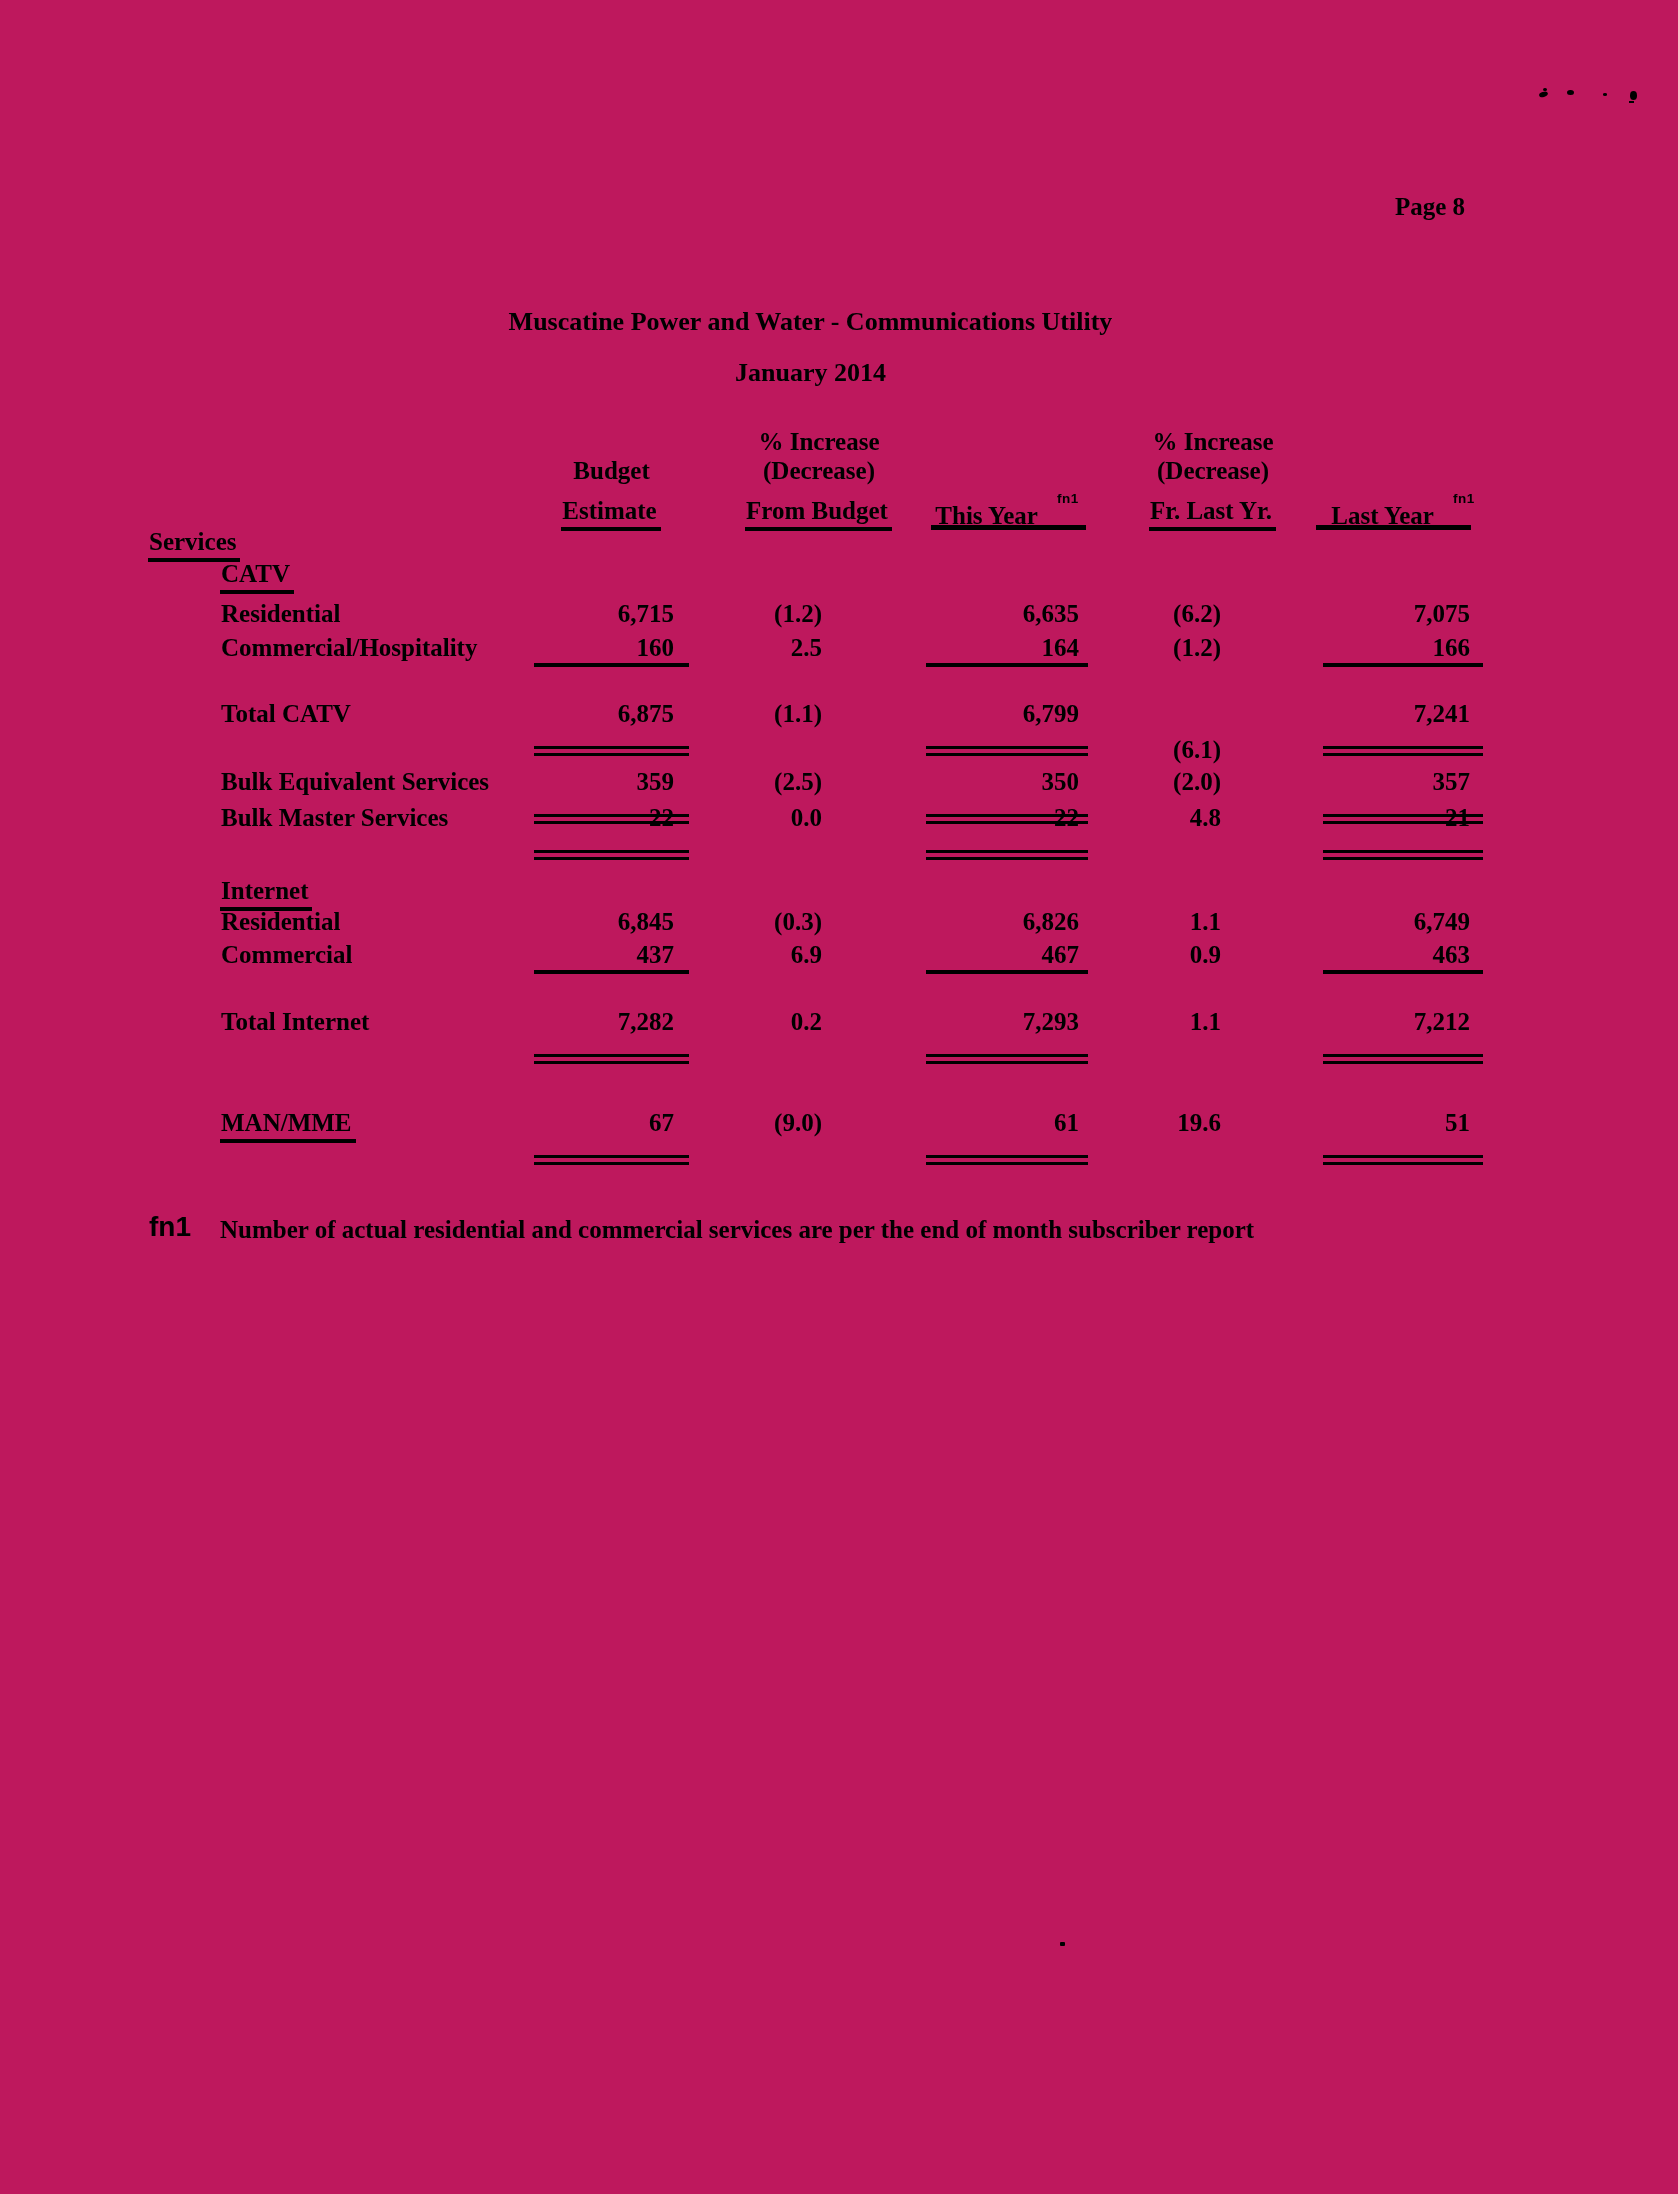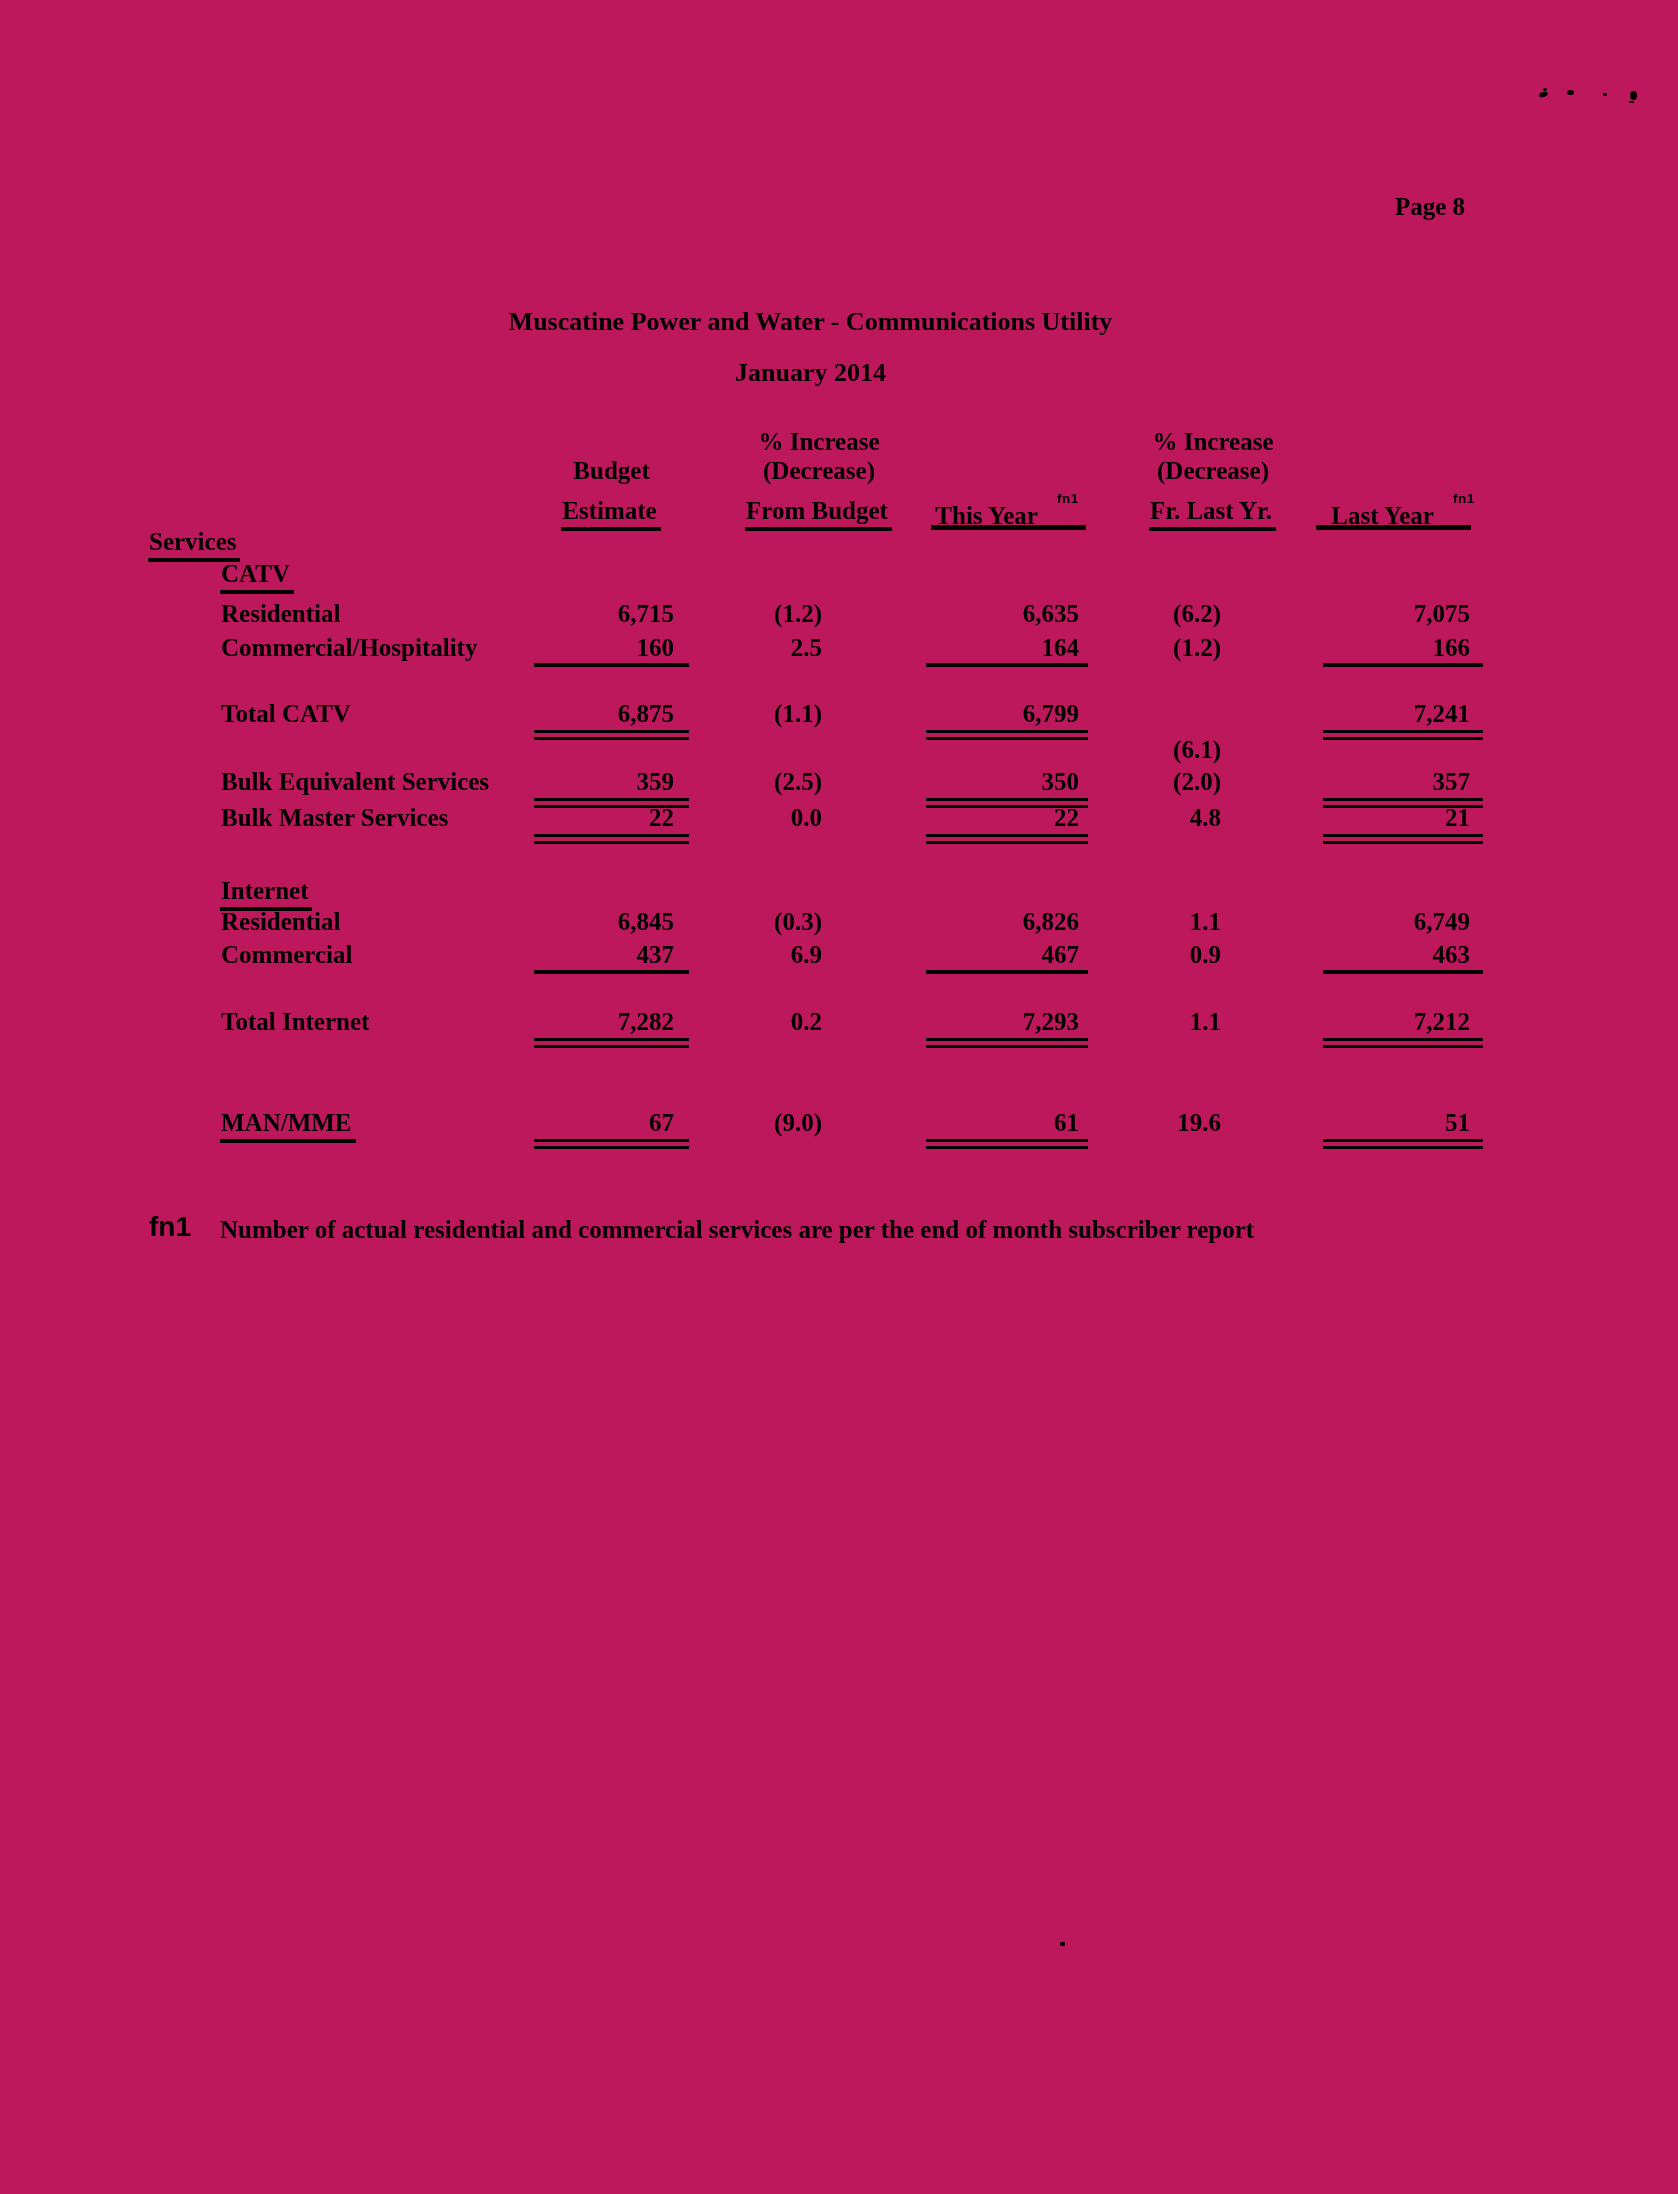--- a/index.html
+++ b/index.html
@@ -29,21 +29,21 @@
   .c5 { left: 1323px; width: 160px; text-align: right; padding-right: 13px; }
 
   
   .hb1 { left: 534px; width: 155px; text-align: center; }
   .hb2 { left: 744px; width: 150px; text-align: center; }
   .hb3 { left: 926px; width: 162px; text-align: center; }
   .hb4 { left: 1138px; width: 150px; text-align: center; }
   .hb5 { left: 1323px; width: 160px; text-align: center; }
 
   .u  { border-bottom: 4.5px solid #000; padding-bottom: 1px; }
-  .uu { border-bottom: 10.5px double #000; padding-bottom: 2px; }
+  .uu { border-bottom: 10.5px double #000; padding-bottom: 18px; }
 
   .lu { display: inline-block; border-bottom: 4.5px solid #000; padding: 0 4px 1.5px 1px; margin-left: -1px; }
 
   .hrule { position: absolute; background: #000; height: 5px; }
 
   sup.fn {
     font-family: "Liberation Sans", "DejaVu Sans", sans-serif;
     font-size: 13.5px; font-weight: bold;
     position: relative; top: -12px; margin-left: 19px;
     letter-spacing: 0.5px;

